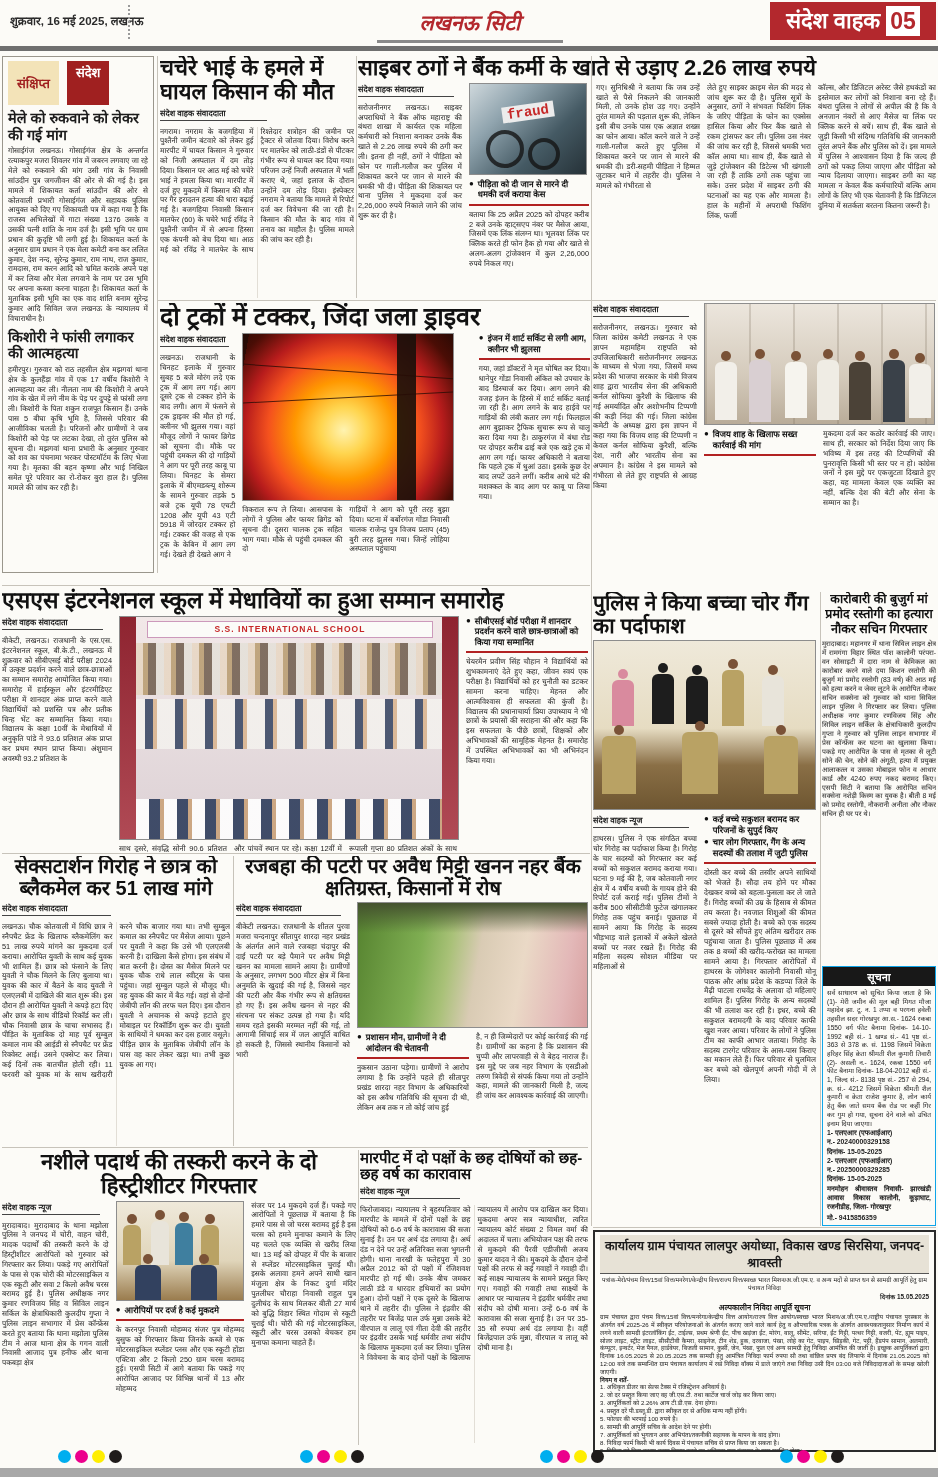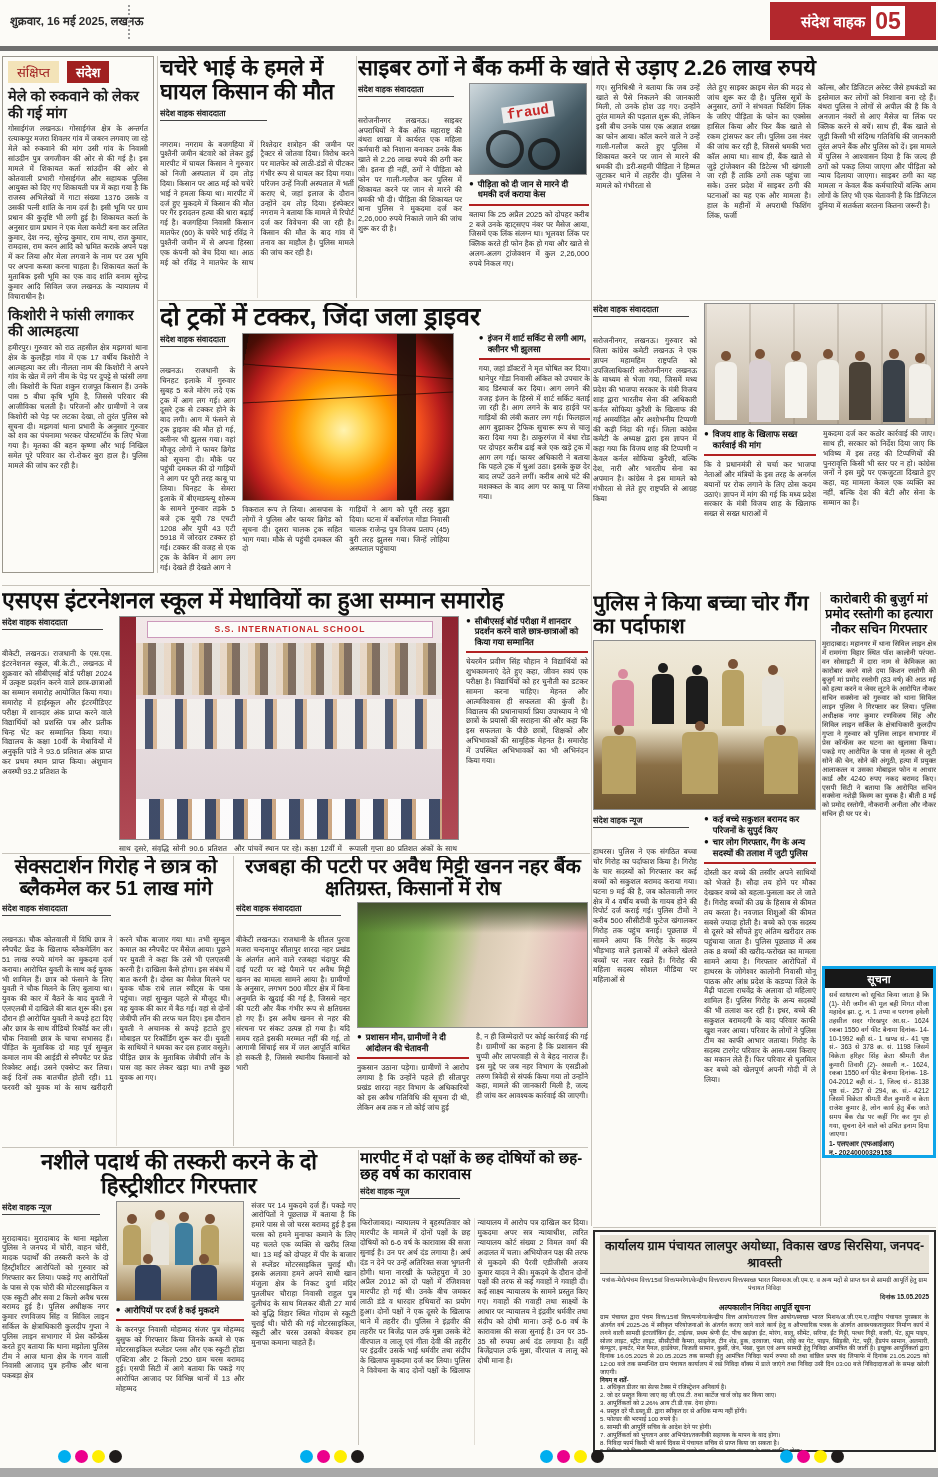--- a/index.html
+++ b/index.html
@@ -6,61 +6,61 @@
   #paper{position:relative;width:938px;height:1477px;margin:0 auto;background:#fcfbf7;
          font-family:"Liberation Sans","DejaVu Sans",sans-serif;color:#1c1c1c;overflow:hidden;}
   
   .hdr-date{position:absolute;left:10px;top:13px;font-size:11.5px;font-weight:bold;color:#2b2b2b;}
   .hdr-vdots{position:absolute;left:128px;top:5px;height:34px;border-left:2px dotted #9a9a9a;}
   .hdr-center{position:absolute;left:250px;top:8px;width:440px;text-align:center;}
   .hdr-center span{display:inline-block;font-size:21px;font-weight:bold;font-style:italic;color:#b3282d;
                    border-bottom:3px solid #8a8a8a;padding:0 42px 4px;}
   .mast{position:absolute;right:2px;top:2px;width:166px;height:38px;background:#b3282d;
         display:flex;align-items:center;justify-content:center;gap:6px;}
-  .mast-name{color:#fff;font-weight:bold;font-size:15px;line-height:1;}
+  .mast-name{color:#fff;font-weight:bold;font-size:22px;line-height:1;}
   .mast-no{background:#fff;color:#b3282d;font-weight:bold;font-size:23px;line-height:30px;height:30px;padding:0 4px;}
   .hdr-bar{position:absolute;left:0;top:46px;width:938px;height:5px;background:#6f6f6f;}
   
   .blk{position:absolute;overflow:hidden;}
   .hl{font-weight:bold;color:#111;line-height:1.08;margin:0 0 3px 0;}
   .hl-1line{white-space:nowrap;}
-  .byline{font-size:8px;font-weight:bold;color:#222;border-bottom:1px solid #444;padding-bottom:2px;margin-bottom:19px;width:92%;}
+  .byline{font-size:8px;font-weight:bold;color:#222;border-bottom:1px solid #444;padding-bottom:2px;margin-bottom:6px;width:92%;}
   .body{font-size:7.4px;line-height:1.33;text-align:justify;color:#1d1d1d;}
   .body-sm{font-size:6.9px;line-height:1.3;text-align:justify;color:#1d1d1d;}
   .cols2{column-count:2;column-gap:7px;column-rule:1px solid #e2ded6;}
   .flexrow{display:flex;gap:7px;align-items:flex-start;}
   .cap{display:flex;gap:4px;font-size:8.4px;font-weight:bold;line-height:1.25;color:#111;
        border-bottom:2px solid #b22222;padding-bottom:4px;margin-bottom:4px;}
   .cap .dot{font-size:8px;line-height:1.3;}
   .ph{position:relative;overflow:hidden;border:1px solid #8d8d8d;box-sizing:border-box;}
   
   .vr{position:absolute;border-left:1px solid #c7c3ba;}
   .hr{position:absolute;border-top:1px solid #c7c3ba;}
   
   #b-briefs{left:2px;top:56px;width:152px;height:517px;border:1px solid #9a968c;box-sizing:border-box;padding:4px 5px;}
   .tabrow{display:flex;margin-bottom:4px;}
-  .tab1{background:#f3e3b8;color:#a02020;font-weight:normal;font-size:13px;padding:2px 9px;}
+  .tab1{background:#f3e3b8;color:#a02020;font-weight:bold;font-size:13px;padding:13px 9px;}
   .tab2{background:#a02020;color:#fff;font-weight:bold;font-size:13px;padding:2px 9px;margin-left:8px;}
   .brief-title{font-size:14.5px;font-weight:bold;line-height:1.15;margin:5px 0 3px;}
   
   #b-farmer{left:160px;top:56px;width:194px;height:242px;}
   #b-farmer .hl{font-size:22px;}
   #b-cyber{left:358px;top:56px;width:578px;height:242px;}
   #b-cyber .hl{font-size:22px;}
   #b-truck{left:160px;top:303px;width:430px;height:280px;}
   #b-truck .hl{font-size:25px;}
   #b-congress{left:593px;top:303px;width:343px;height:280px;}
   #b-congress .hl{font-size:19px;}
   #b-school{left:2px;top:588px;width:588px;height:264px;}
   #b-school .hl{font-size:23px;}
   #b-police{left:593px;top:592px;width:225px;height:636px;}
   #b-police .hl{font-size:21px;}
   #b-murder{left:822px;top:592px;width:114px;height:372px;}
   #b-murder .hl{font-size:12.5px;text-align:center;line-height:1.2;}
-  #b-suchana{left:822px;top:966px;width:114px;height:192px;border:3px solid #0ea5e9;box-sizing:border-box;}
+  #b-suchana{left:822px;top:966px;width:114px;height:260px;border:1px solid #0ea5e9;box-sizing:border-box;}
   #b-sextortion{left:2px;top:856px;width:228px;height:290px;}
   #b-sextortion .hl{font-size:20px;text-align:center;}
   #b-mining{left:236px;top:856px;width:354px;height:290px;}
   #b-mining .hl{font-size:20px;text-align:center;}
   #b-drugs{left:2px;top:1150px;width:354px;height:300px;}
   #b-drugs .hl{font-size:22px;text-align:center;}
   #b-verdict{left:360px;top:1150px;width:228px;height:295px;}
   #b-verdict .hl{font-size:15px;text-align:left;}
   #b-tender{left:593px;top:1230px;width:343px;height:222px;border:2px solid #2b2b2b;box-sizing:border-box;padding:3px 5px;}
   
@@ -113,20 +113,23 @@
   .regs i{width:13px;height:13px;border-radius:50%;margin-right:4px;}
   .footbar{position:absolute;left:0;top:1468px;width:938px;height:9px;background:#a8a8a8;}
 </style>
 </head>
 <body>
 
 <div id="paper">
 
   <div class="hdr-date">शुक्रवार, 16 मई 2025, लखनऊ</div>
   <div class="hdr-vdots"></div>
+  <div class="hdr-center">
+    <span>लखनऊ सिटी</span>
+  </div>
   <div class="mast">
     <span class="mast-name">संदेश वाहक</span>
     <span class="mast-no">05</span>
   </div>
   <div class="hdr-bar"></div>
 
   <div class="blk" id="b-briefs">
     <div class="tabrow">
       <span class="tab1">संक्षिप्त</span>
       <span class="tab2">संदेश</span>
@@ -215,21 +218,20 @@
           <i class="fig" style="left:144px;bottom:4px;--c:#4b4237;--h:58px"></i>
           <i class="fig" style="left:178px;bottom:2px;--c:#3a4149;--h:62px"></i>
           <i class="fig" style="left:204px;bottom:6px;--c:#f2efe9;--h:54px"></i>
         </div>
         <div class="flexrow" style="margin-top:4px">
           <div style="width:112px">
             <div class="cap">
               <span class="dot">●</span>
               <span>विजय शाह के खिलाफ सख्त कार्रवाई की मांग</span>
             </div>
-            <div class="body">कि वे प्रधानमंत्री से चर्चा कर भाजपा नेताओं और मंत्रियों के इस तरह के अनर्गल बयानों पर रोक लगाने के लिए ठोस कदम उठाएं। ज्ञापन में मांग की गई कि मध्य प्रदेश सरकार के मंत्री विजय शाह के खिलाफ सख्त से सख्त धाराओं में</div>
           </div>
           <div class="body" style="width:112px">मुकदमा दर्ज कर कठोर कार्रवाई की जाए। साथ ही, सरकार को निर्देश दिया जाए कि भविष्य में इस तरह की टिप्पणियों की पुनरावृत्ति किसी भी स्तर पर न हो। कांग्रेस जनों ने इस मुद्दे पर एकजुटता दिखाते हुए कहा, यह मामला केवल एक व्यक्ति का नहीं, बल्कि देश की बेटी और सेना के सम्मान का है।</div>
         </div>
       </div>
     </div>
   </div>
 
   <div class="blk" id="b-school">
     <h2 class="hl hl-1line">एसएस इंटरनेशनल स्कूल में मेधावियों का हुआ सम्मान समारोह</h2>
     <div class="flexrow">

